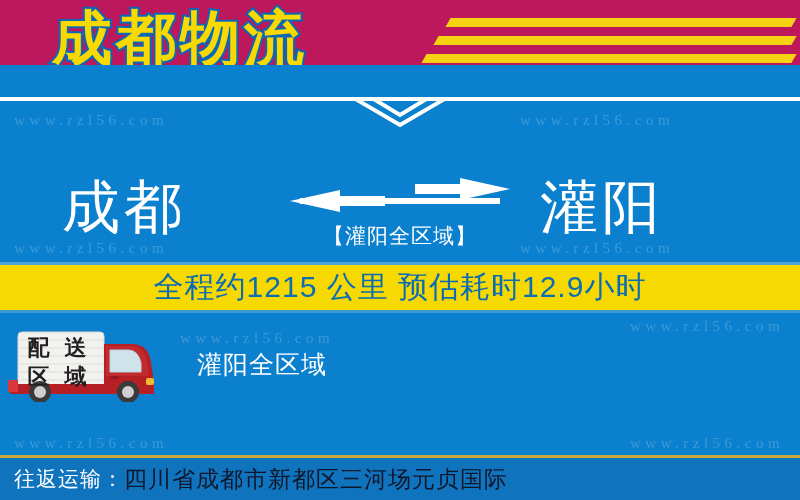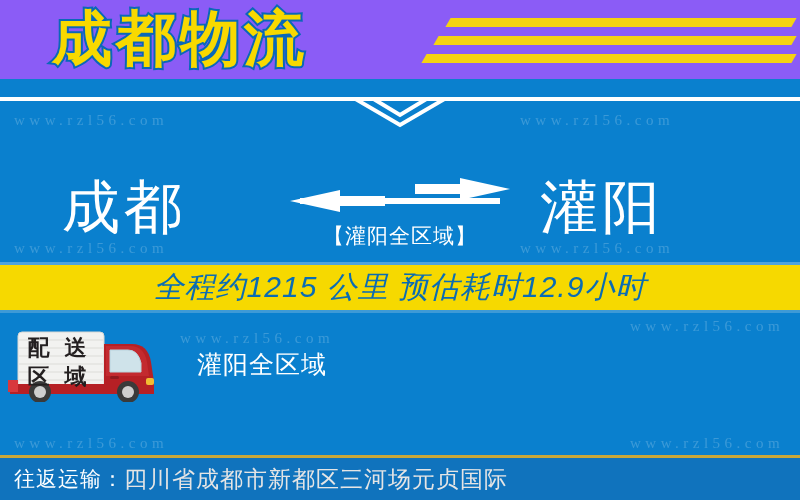--- a/index.html
+++ b/index.html
@@ -11,22 +11,22 @@
   }
   #banner {
     position:relative;
     width:800px; height:500px;
     background:#0a80ce;
     overflow:hidden;
   }
 
   
   .header-white {
-    position:absolute; left:0; top:0; width:800px; height:79px;
-    background:#8b5cf6;
+    position:absolute; left:0; top:0; width:800px; height:65px;
+    background:#be185d;
     overflow:hidden;
   }
   .title {
     position:absolute; left:52px; top:2px;
     font-size:60px; font-weight:bold;
     letter-spacing:4px;
     color:#f8d900;
     -webkit-text-stroke:4px #0a68b8;
     paint-order:stroke fill;
     white-space:nowrap;
@@ -86,21 +86,21 @@
   .mid-bot-text {
     position:absolute; left:288px; top:222px;
     width:224px; text-align:center;
     font-size:21px; color:#ffffff; letter-spacing:1px; white-space:nowrap;
   }
 
   
   .band {
     position:absolute; left:0; top:265px; width:800px; height:45px;
     background:#f6d900;
-    display:flex; align-items:center; justify-content:center;font-style:italic;
+    display:flex; align-items:center; justify-content:center;
   }
   .band-text {
     font-size:30px; color:#0a6cb4; white-space:nowrap;
     letter-spacing:1px;
   }
   .band-top-edge {
     position:absolute; left:0; top:262px; width:800px; height:3px;
     background:#4ea4dc;
   }
   .band-bot-edge {
@@ -131,21 +131,21 @@
   .addr-bar {
     position:absolute; left:0; top:458px; width:800px; height:42px;
     background:#1073bd;
     display:flex; align-items:center;
   }
   .addr-label {
     margin-left:14px;
     font-size:21px; color:#ffffff; letter-spacing:1px; white-space:nowrap;
   }
   .addr-value {
-    font-size:23px; color:#e5e5e5; letter-spacing:1px; white-space:nowrap;
+    font-size:23px; color:#0f172a; letter-spacing:1px; white-space:nowrap;
   }
 </style>
 </head>
 <body>
 
 <div id="banner">
 
   <div class="header-white">
     <div class="title">成都物流</div>
     <div class="stripe s1"></div>

